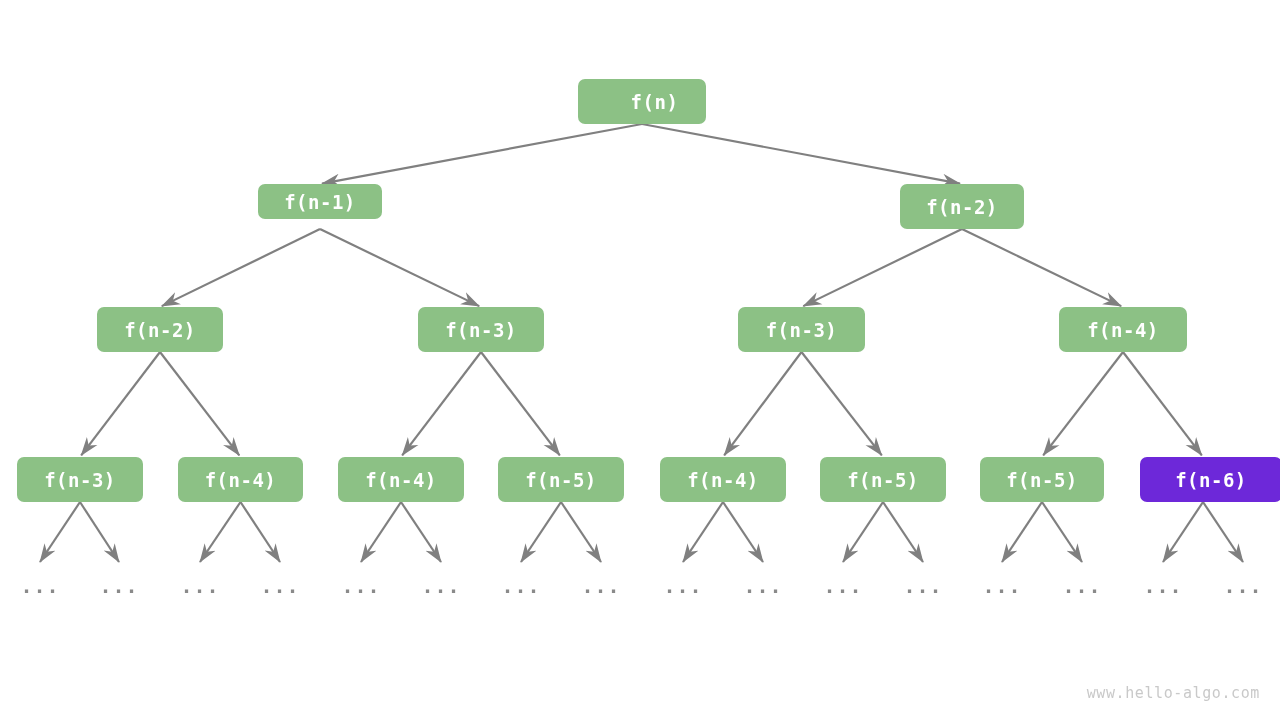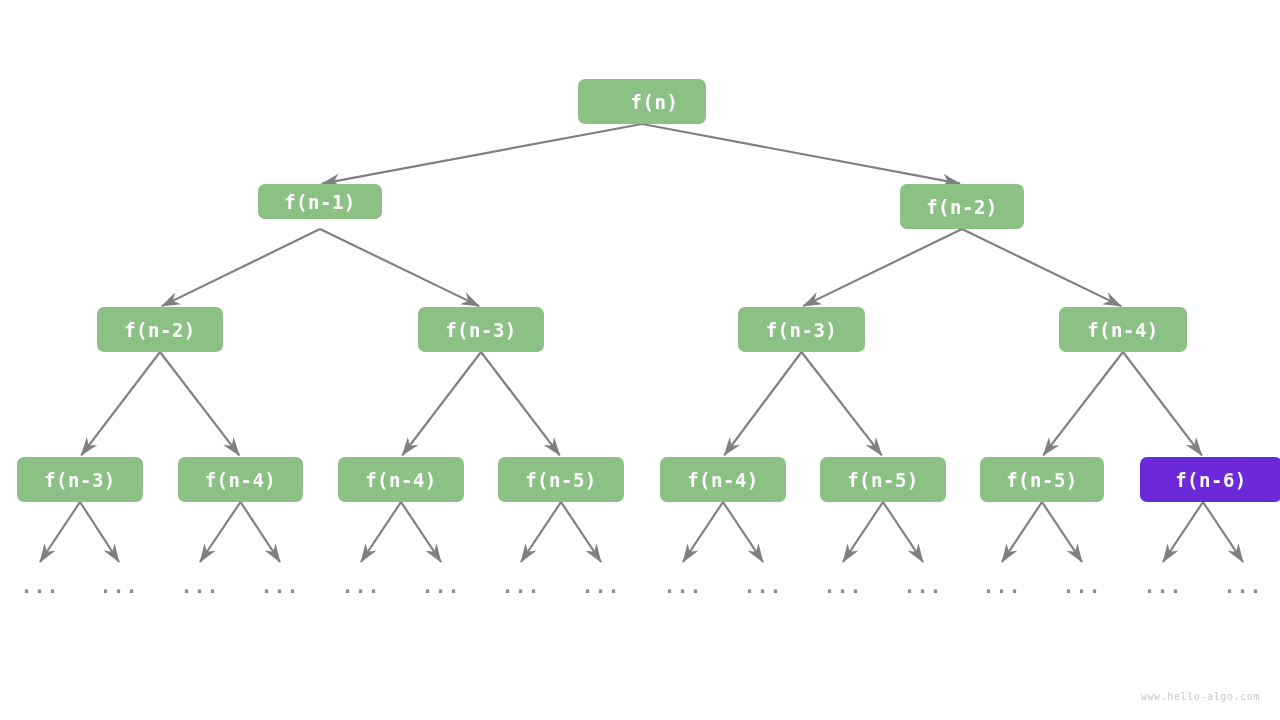--- a/index.html
+++ b/index.html
@@ -59,21 +59,21 @@
     transform: translate(-50%, -50%);
     line-height: 1;
   }
 
   .watermark {
     position: absolute;
     right: 20px;
     bottom: 18px;
     color: #c9c9c9;
     font-family: "DejaVu Sans Mono", "Liberation Mono", monospace;
-    font-size: 10px;
+    font-size: 15px;
     letter-spacing: 0.6px;
     white-space: nowrap;
   }
 </style>
 </head>
 <body>
 
 <div id="canvas">
 
   <svg class="edge-layer" id="edge-layer" width="1280" height="720" viewBox="0 0 1280 720">

